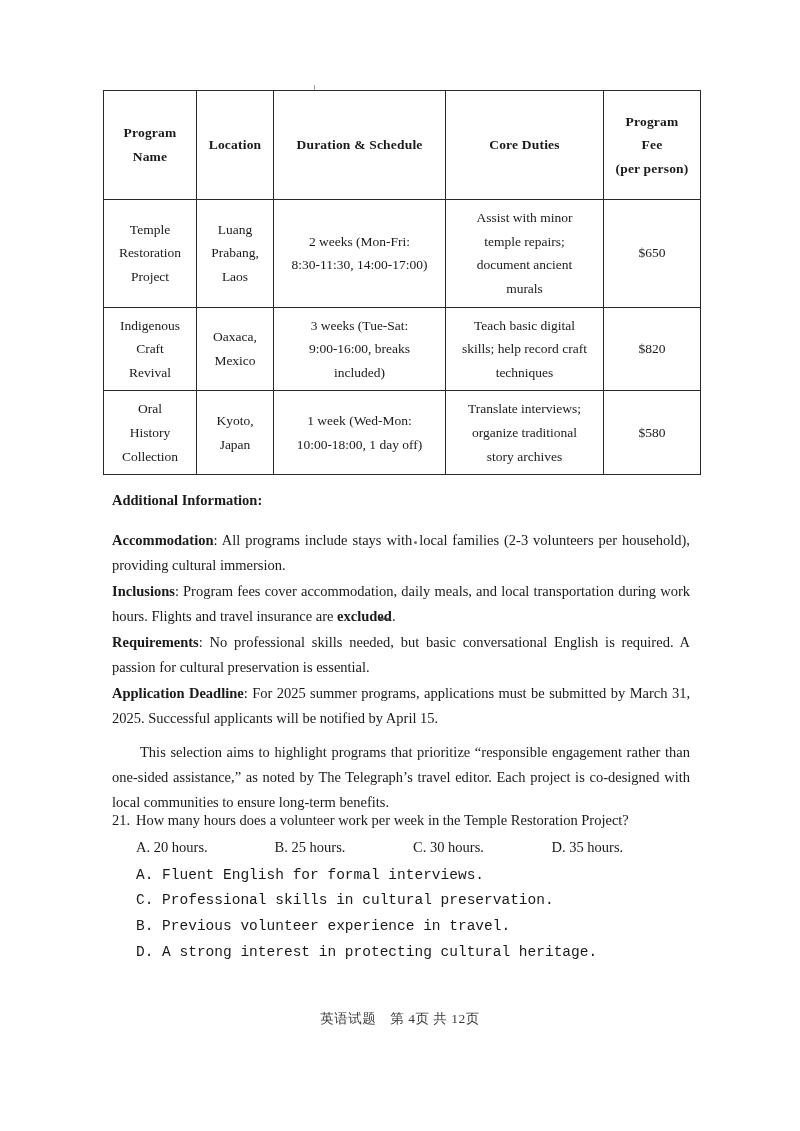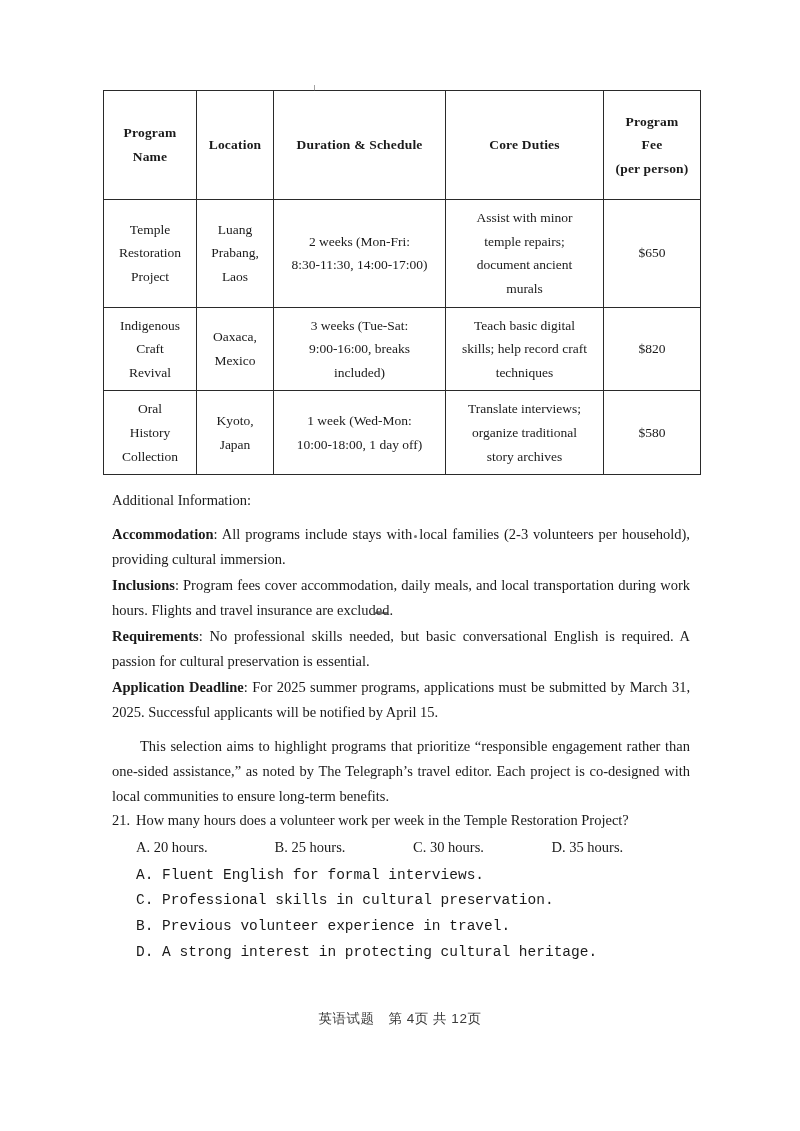--- a/index.html
+++ b/index.html
@@ -84,35 +84,36 @@
     margin: 0 0 1px 0;
   }
   .para.indent {
     text-indent: 28px;
     margin-top: 10px;
   }
   .lead {
     font-weight: bold;
   }
   .section-head {
-    font-weight: normal;
-    margin: 0 0 9px 0;
+    font-weight: bold;
+    margin: 0 0 15px 0;
   }
   .artifact-dot {
     display: inline-block;
     width: 3px;
     height: 3px;
     background: #444;
     border-radius: 50%;
     vertical-align: 1px;
     margin: 0 2px;
     opacity: 0.75;
   }
   .smudge {
     position: relative;
+    font-weight: bold;
   }
   .smudge::after {
     content: "";
     position: absolute;
     right: 1px;
     bottom: 4px;
     width: 13px;
     height: 1.5px;
     background: #333;
     opacity: 0.7;
@@ -162,21 +163,21 @@
 
   
   .footer {
     position: absolute;
     left: 0;
     top: 1010px;
     width: 800px;
     text-align: center;
     font-size: 13.5px;
     color: #3a3a3a;
-    font-family: Liberation Sans, sans-serif;
+    font-family: Liberation Serif, serif;
     letter-spacing: 0.5px;
   }
 </style>
 </head>
 <body>
 
 <div class="page">
 
   <div class="table-wrap">
     <div class="scan-tick"></div>

